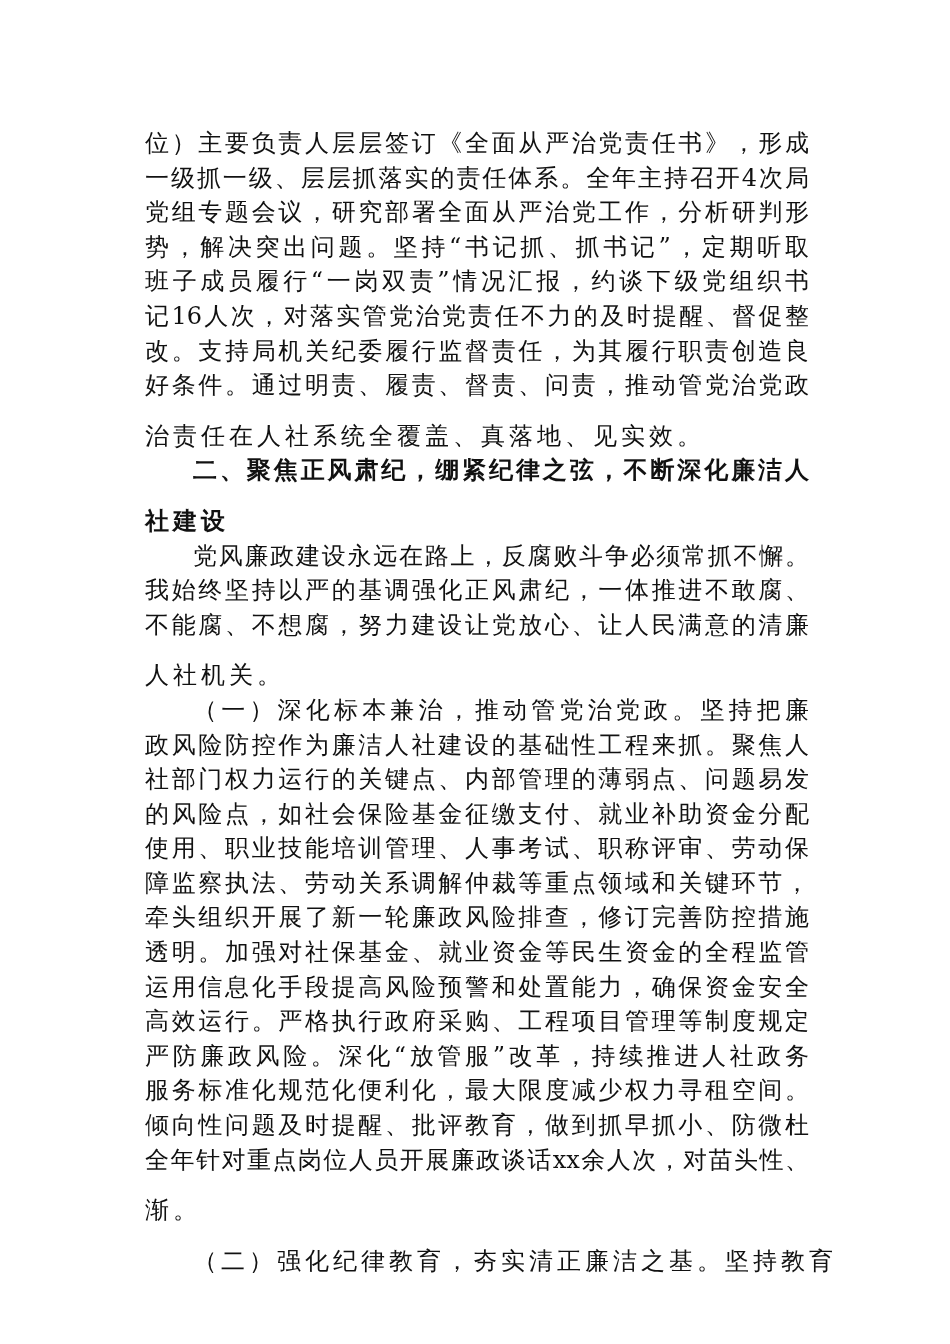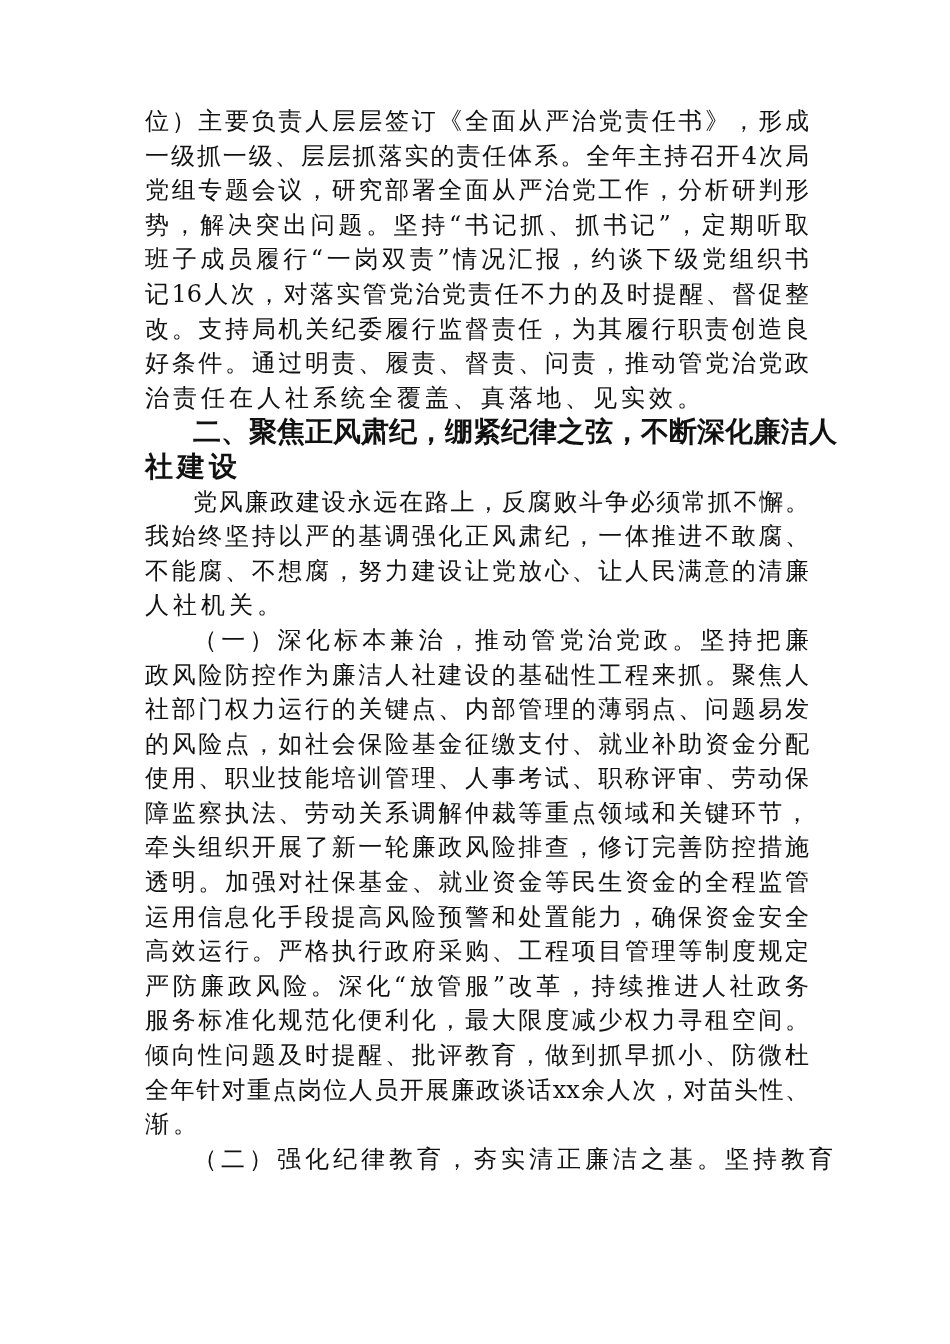--- a/index.html
+++ b/index.html
@@ -9,42 +9,43 @@
     }
     body {
       width: 950px;
       height: 1344px;
       position: relative;
       overflow: hidden;
     }
     .page {
       position: absolute;
       left: 145px;
-      top: 104px;
+      top: 126px;
       width: 664px;
     }
     .line {
       height: 34.6px;
       line-height: 34.6px;
       font-family: "DejaVu Serif", "Liberation Serif", serif;
       font-size: 24px;
       color: #111111;
       white-space: nowrap;
       text-align: justify;
       text-align-last: justify;
       letter-spacing: 0;
     }
     .line.last {
       text-align-last: left;
       letter-spacing: 4px;
+      margin-top: 16px;
     }
     .line.heading {
       font-family: "DejaVu Sans", "Liberation Sans", sans-serif;
       font-weight: bold;
-      font-size: 28px;
+      font-size: 24px;
     }
     .indent {
       padding-left: 48px;
     }
   </style>
 </head>
 <body>
 
 <div class="page">
 

